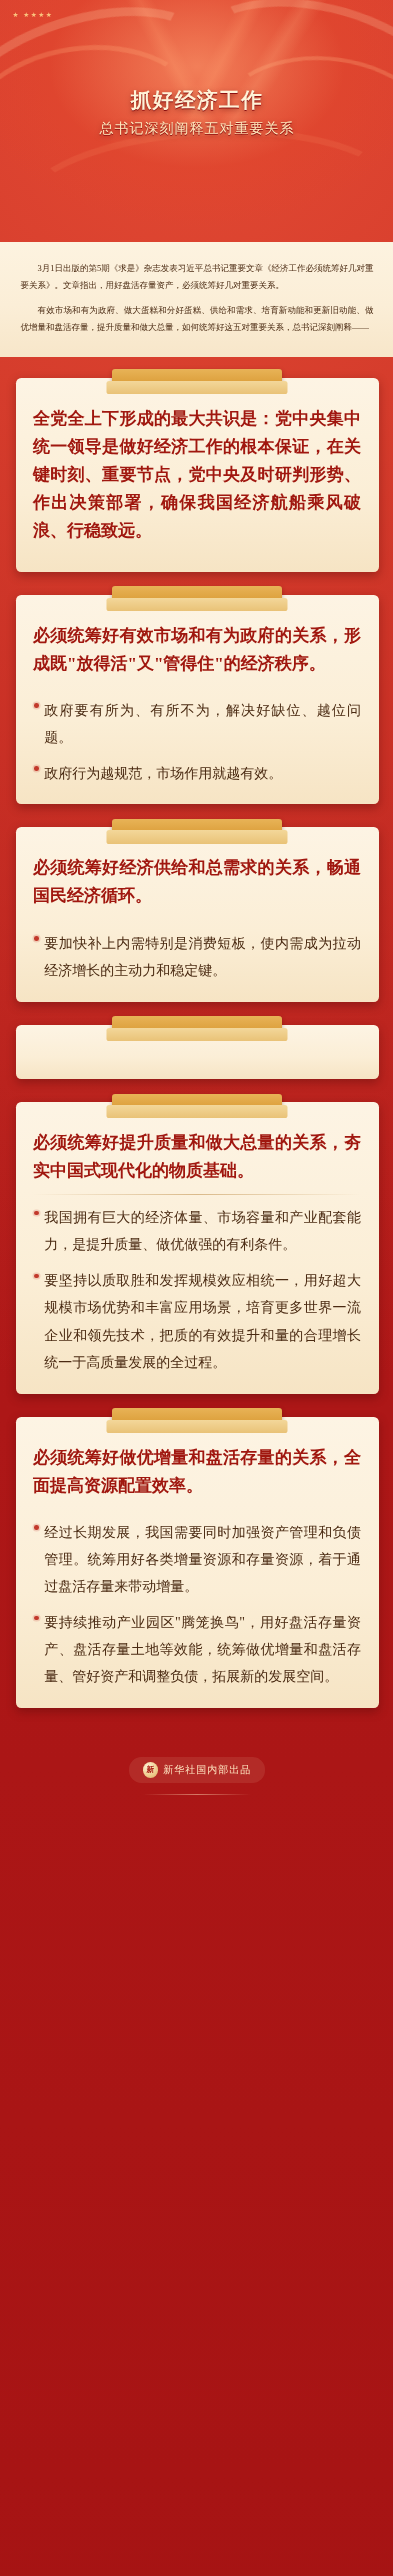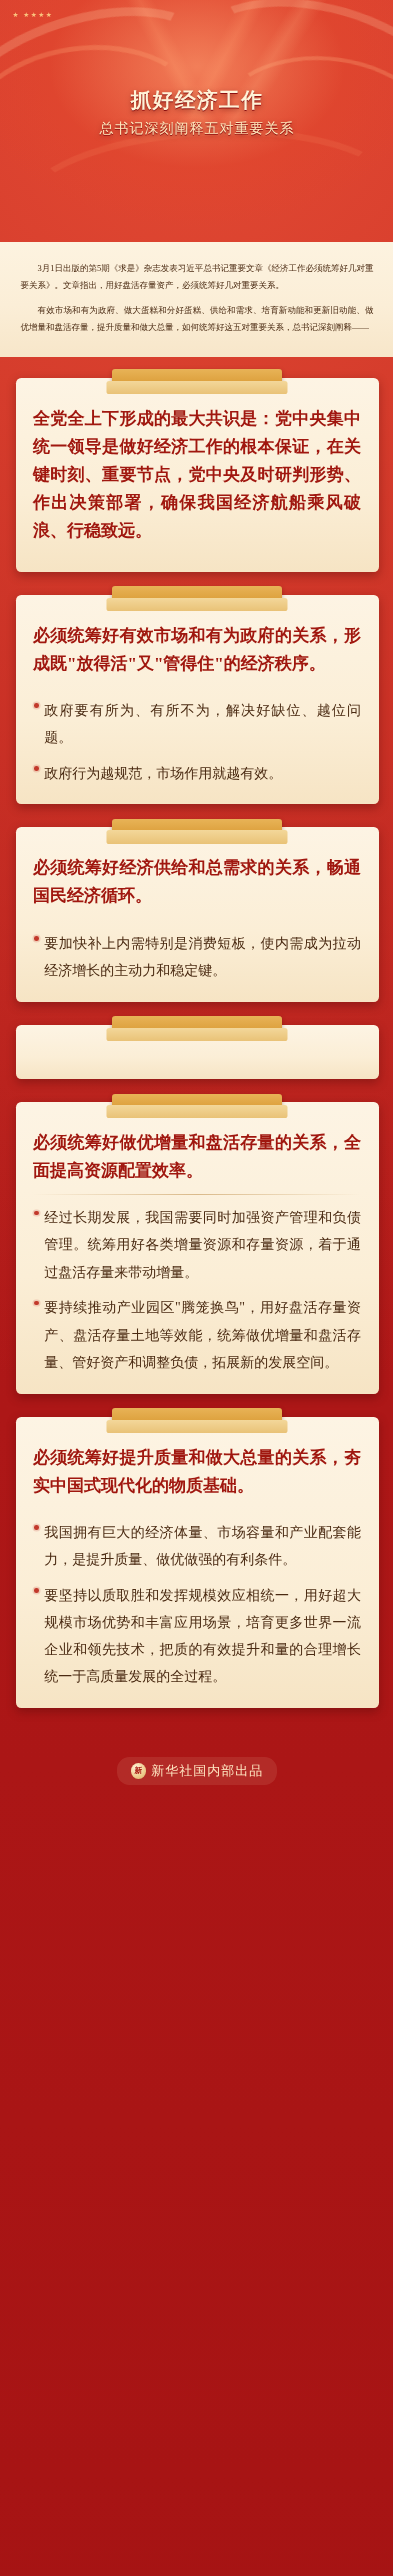--- a/index.html
+++ b/index.html
@@ -208,21 +208,21 @@
     display: inline-flex;
     align-items: center;
     justify-content: center;
     color: #a8170f;
     font-size: 7.7px;
     font-weight: bold;
     font-family: "Liberation Serif", "DejaVu Serif", serif;
   }
   .footer-text {
     color: #ffe7c2;
-    font-size: 13px;
+    font-size: 10px;
     letter-spacing: 1px;
     font-family: "Liberation Serif", "DejaVu Serif", serif;
   }
   .footer-rule {
     width: 108px;
     height: 0.5px;
     margin: 11.3px auto 0 auto;
     background: linear-gradient(90deg, rgba(255,220,180,0), rgba(255,220,180,.5), rgba(255,220,180,0));
   }
 </style>
@@ -274,37 +274,37 @@
       <ul class="bullets">
         <li>要加快补上内需特别是消费短板，使内需成为拉动经济增长的主动力和稳定键。</li>
       </ul>
     </div>
 
     <div class="card">
       <div class="divider"></div>
     </div>
 
     <div class="card">
+      <div class="card-headline">必须统筹好提升质量和做大总量的关系，夯实中国式现代化的物质基础。</div>
+      <div class="divider"></div>
+      <ul class="bullets">
+        <li>我国拥有巨大的经济体量、市场容量和产业配套能力，是提升质量、做优做强的有利条件。</li>
+        <li>要坚持以质取胜和发挥规模效应相统一，用好超大规模市场优势和丰富应用场景，培育更多世界一流企业和领先技术，把质的有效提升和量的合理增长统一于高质量发展的全过程。</li>
+      </ul>
+    </div>
+
+    <div class="card">
       <div class="card-headline">必须统筹好做优增量和盘活存量的关系，全面提高资源配置效率。</div>
       <div class="divider"></div>
       <ul class="bullets">
         <li>经过长期发展，我国需要同时加强资产管理和负债管理。统筹用好各类增量资源和存量资源，着于通过盘活存量来带动增量。</li>
         <li>要持续推动产业园区"腾笼换鸟"，用好盘活存量资产、盘活存量土地等效能，统筹做优增量和盘活存量、管好资产和调整负债，拓展新的发展空间。</li>
       </ul>
     </div>
 
-    <div class="card">
-      <div class="card-headline">必须统筹好提升质量和做大总量的关系，夯实中国式现代化的物质基础。</div>
-      <div class="divider"></div>
-      <ul class="bullets">
-        <li>我国拥有巨大的经济体量、市场容量和产业配套能力，是提升质量、做优做强的有利条件。</li>
-        <li>要坚持以质取胜和发挥规模效应相统一，用好超大规模市场优势和丰富应用场景，培育更多世界一流企业和领先技术，把质的有效提升和量的合理增长统一于高质量发展的全过程。</li>
-      </ul>
-    </div>
-
   </div>
 
   <div class="footer">
     <div class="footer-inner">
       <span class="footer-logo">新</span>
       <span class="footer-text">新华社国内部出品</span>
     </div>
     <div class="footer-rule"></div>
   </div>
 

